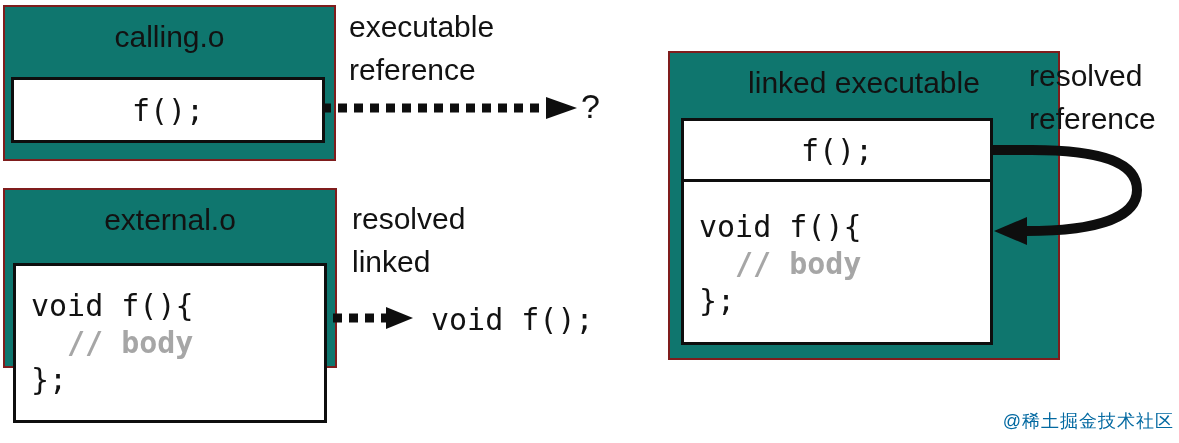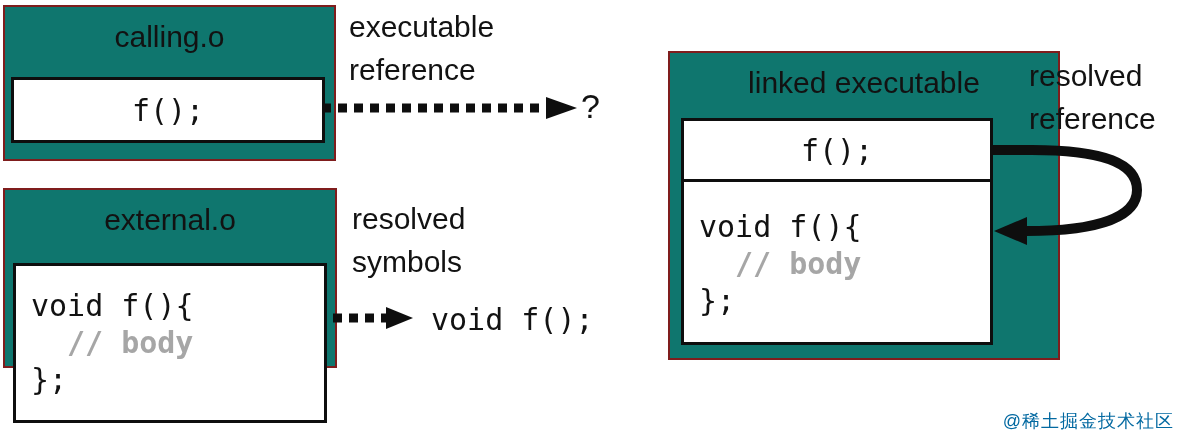--- a/index.html
+++ b/index.html
@@ -96,21 +96,21 @@
 
   <div class="label" id="label-unresolved">
     <div>executable</div>
     <div>reference</div>
   </div>
 
   <div class="label" id="label-question">?</div>
 
   <div class="label" id="label-exported">
     <div>resolved</div>
-    <div>symbols</div>
+    <div>linked</div>
   </div>
 
   <div class="code" id="label-symbol">void f();</div>
 
   <div class="label" id="label-resolved">
     <div>resolved</div>
     <div>reference</div>
   </div>
 
   <div id="watermark">@稀土掘金技术社区</div>

